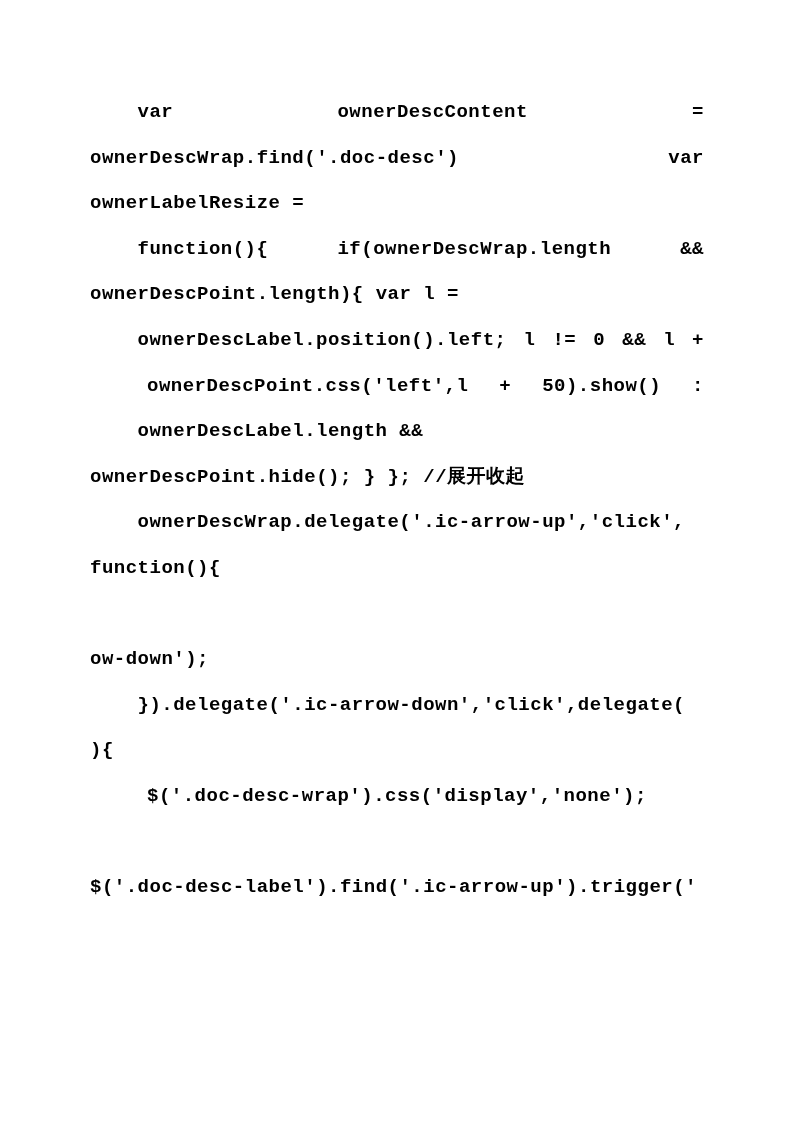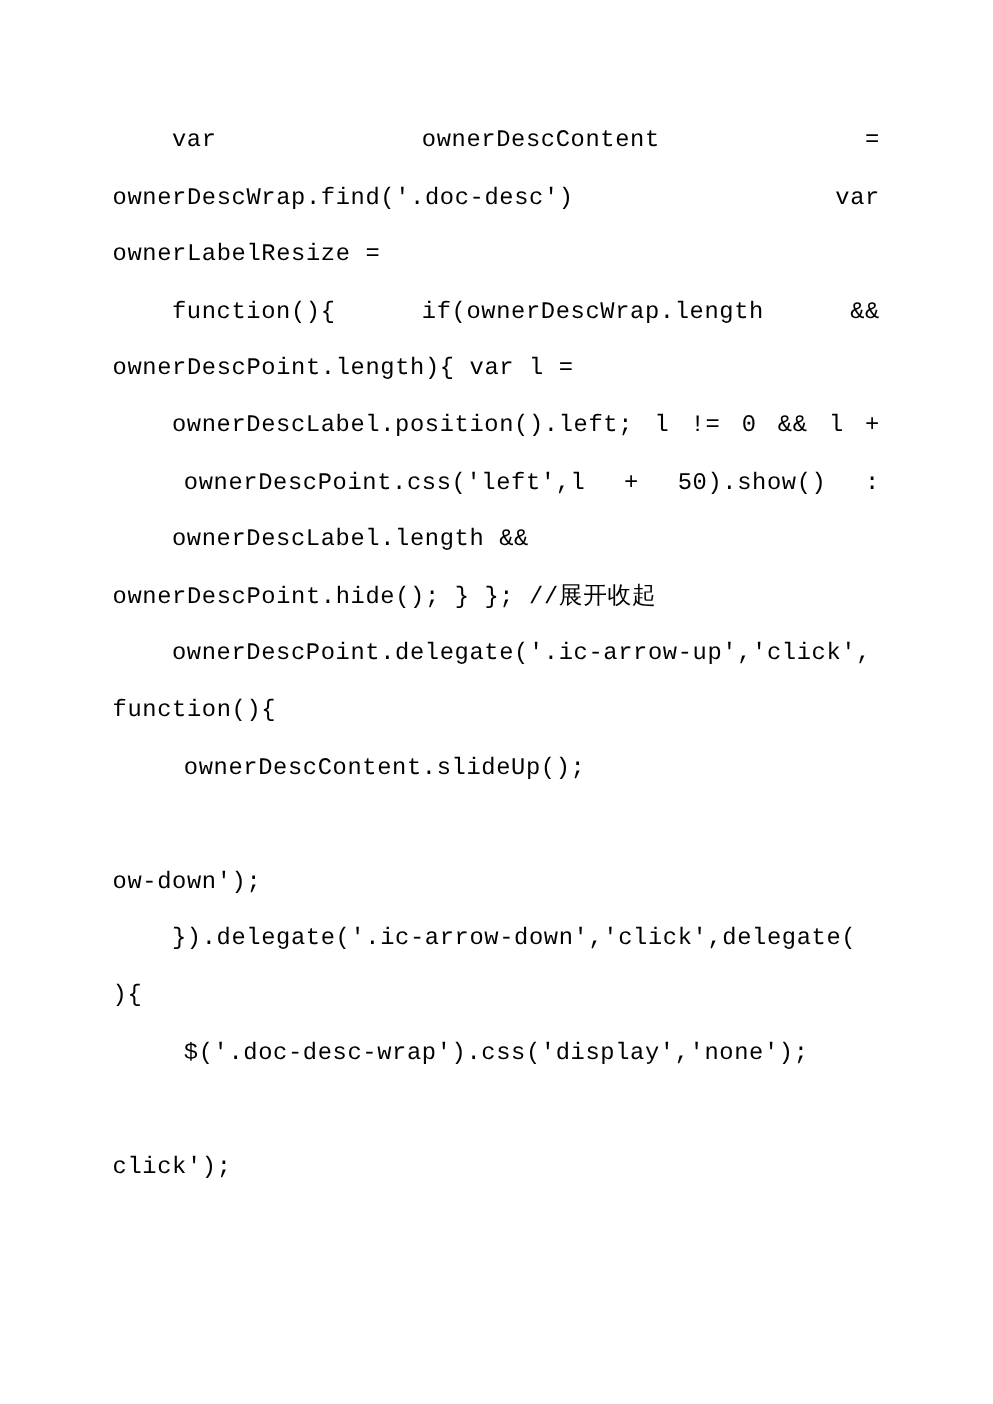--- a/index.html
+++ b/index.html
@@ -15,20 +15,21 @@
     padding: 90px 90px 90px 90px;
     width: 794px;
     font-size: 19px;
     line-height: 2.4;
     color: #000000;
     letter-spacing: 0.5px;
   }
   .line {
     white-space: pre;
     text-align: left;
+    font-weight: bold;
   }
   .justify {
     text-align: justify;
     text-align-last: justify;
     white-space: normal;
   }
   .indent1 { padding-left: 2.5em; }
   .indent2 { padding-left: 3em; }
 </style>
 </head>
@@ -37,23 +38,22 @@
 <div class="page">
   <div class="line indent1 justify">var            ownerDescContent           =</div>
   <div class="line justify">ownerDescWrap.find('.doc-desc')               var</div>
   <div class="line">ownerLabelResize =</div>
   <div class="line indent1 justify">function(){     if(ownerDescWrap.length     &amp;&amp;</div>
   <div class="line">ownerDescPoint.length){ var l =</div>
   <div class="line indent1 justify">ownerDescLabel.position().left;  l  !=  0  &amp;&amp;  l  +</div>
   <div class="line indent2 justify">ownerDescPoint.css('left',l   +   50).show()   :</div>
   <div class="line indent1">ownerDescLabel.length &amp;&amp;</div>
   <div class="line">ownerDescPoint.hide(); } }; //展开收起</div>
-  <div class="line indent1">ownerDescPoint.delegate('.ic-arrow-up','click',</div>
+  <div class="line indent1">ownerDescWrap.delegate('.ic-arrow-up','click',</div>
   <div class="line">function(){</div>
-  <div class="line indent2">ownerDescContent.slideUp();</div>
   <div class="line"> </div>
   <div class="line">ow-down');</div>
   <div class="line indent1">}).delegate('.ic-arrow-down','click',delegate(</div>
   <div class="line">){</div>
   <div class="line indent2">$('.doc-desc-wrap').css('display','none');</div>
   <div class="line"> </div>
-  <div class="line">click');</div>
+  <div class="line">$('.doc-desc-label').find('.ic-arrow-up').trigger('</div>
 </div>
 
 </body></html>

